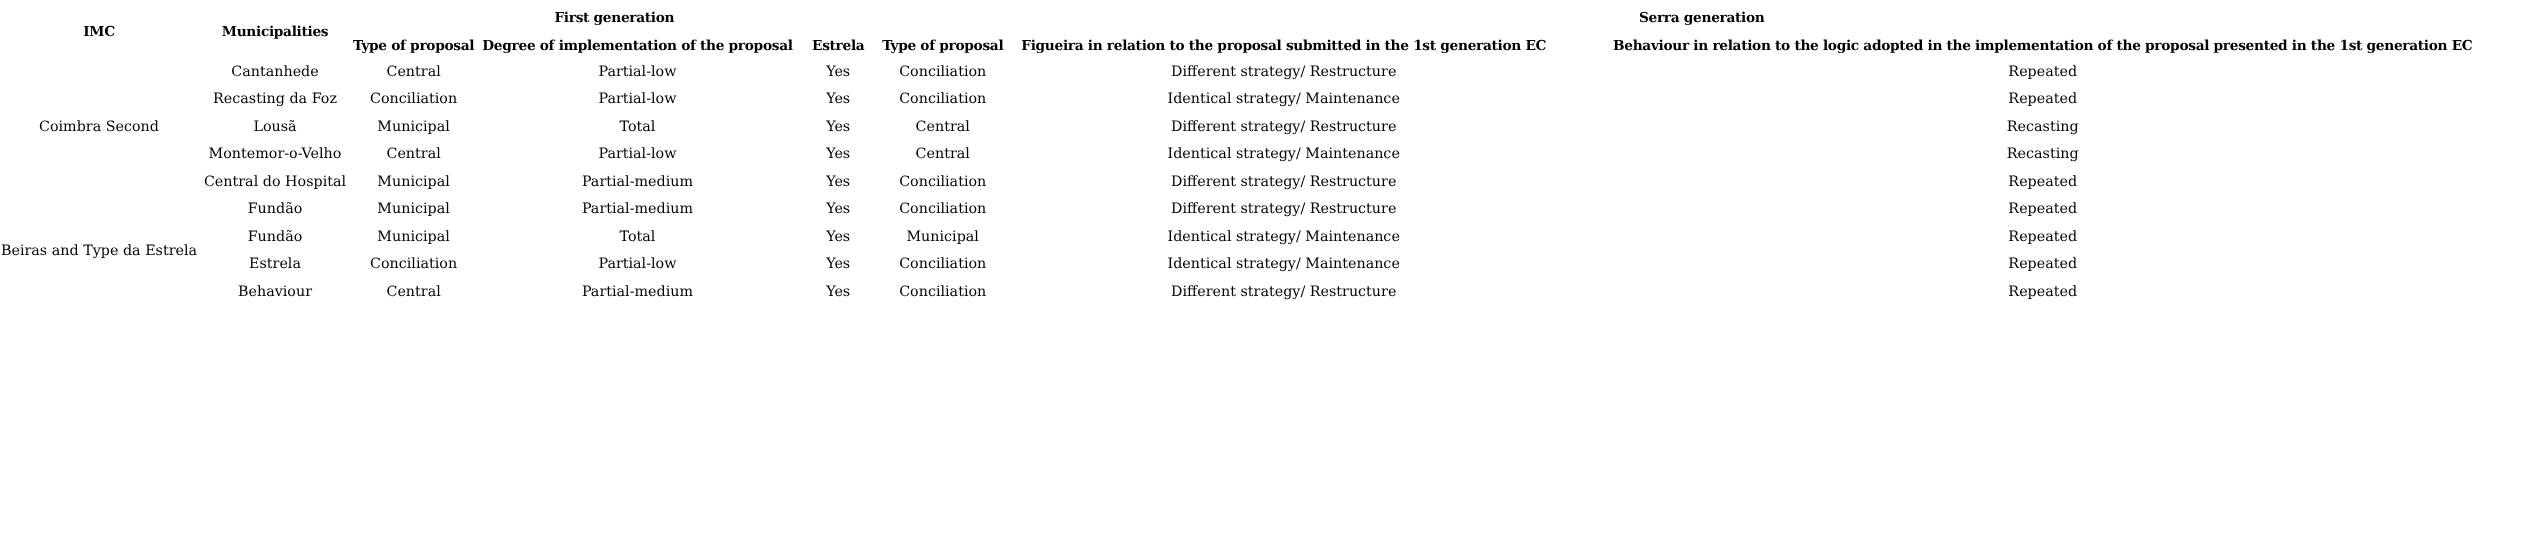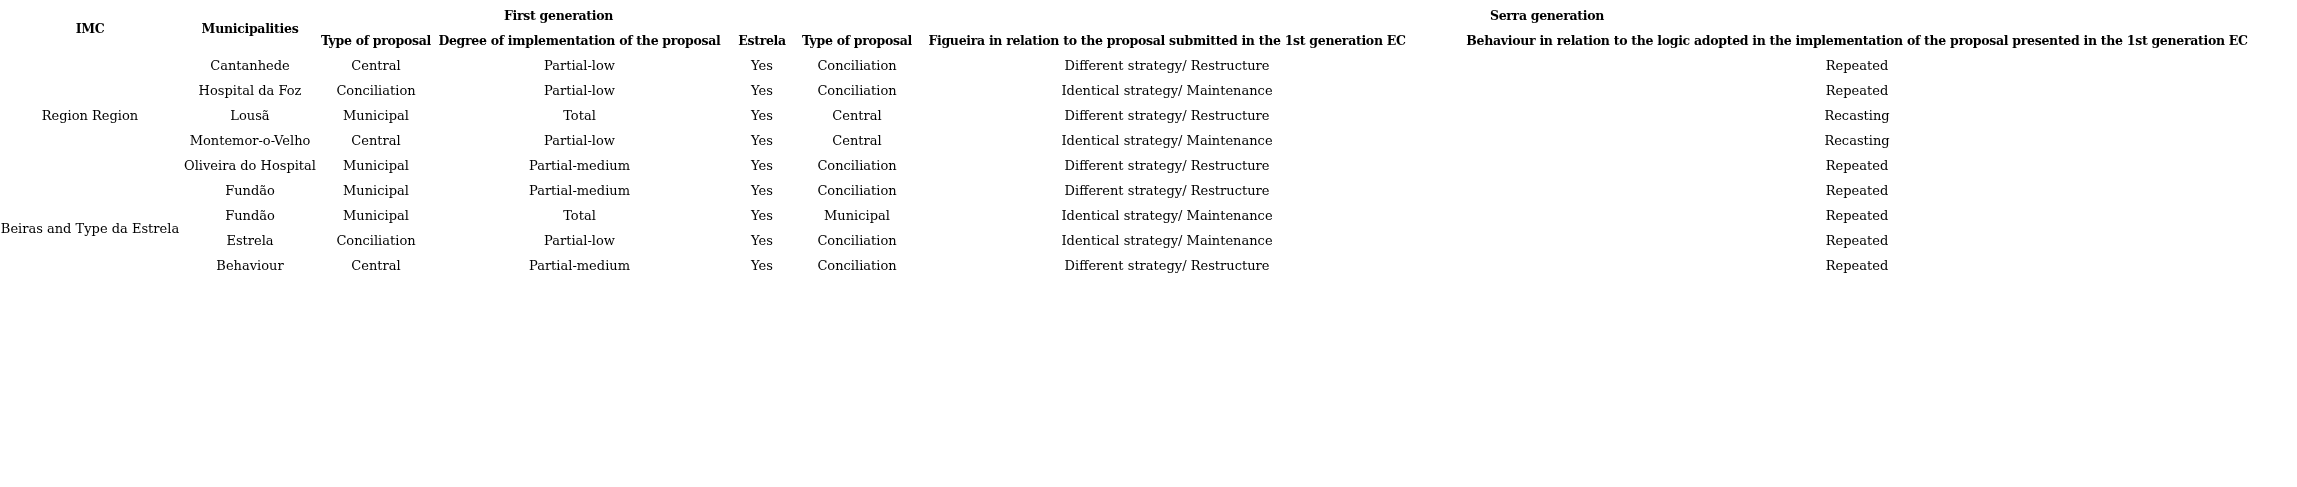--- a/index.html
+++ b/index.html
@@ -69,31 +69,31 @@
         <th>Type of proposal</th>
         <th>Degree of implementation of the proposal</th>
         <th>Estrela</th>
         <th>Type of proposal</th>
         <th>Figueira in relation to the proposal submitted in the 1st generation EC</th>
         <th>Behaviour in relation to the logic adopted in the implementation of the proposal presented in the 1st generation EC</th>
       </tr>
     </thead>
     <tbody>
       <tr>
-        <td rowspan="5">Region Region</td>
+        <td rowspan="5">Coimbra Second</td>
         <td>Cantanhede</td>
         <td>Central</td>
         <td>Partial-low</td>
         <td>Yes</td>
         <td>Conciliation</td>
         <td>Different strategy/ Restructure</td>
         <td>Repeated</td>
       </tr>
       <tr>
-        <td>Hospital da Foz</td>
+        <td>Recasting da Foz</td>
         <td>Conciliation</td>
         <td>Partial-low</td>
         <td>Yes</td>
         <td>Conciliation</td>
         <td>Identical strategy/ Maintenance</td>
         <td>Repeated</td>
       </tr>
       <tr>
         <td>Lousã</td>
         <td>Municipal</td>
@@ -106,21 +106,21 @@
       <tr>
         <td>Montemor-o-Velho</td>
         <td>Central</td>
         <td>Partial-low</td>
         <td>Yes</td>
         <td>Central</td>
         <td>Identical strategy/ Maintenance</td>
         <td>Recasting</td>
       </tr>
       <tr>
-        <td>Oliveira do Hospital</td>
+        <td>Central do Hospital</td>
         <td>Municipal</td>
         <td>Partial-medium</td>
         <td>Yes</td>
         <td>Conciliation</td>
         <td>Different strategy/ Restructure</td>
         <td>Repeated</td>
       </tr>
       <tr>
         <td rowspan="4">Beiras and Type da Estrela</td>
         <td>Fundão</td>

